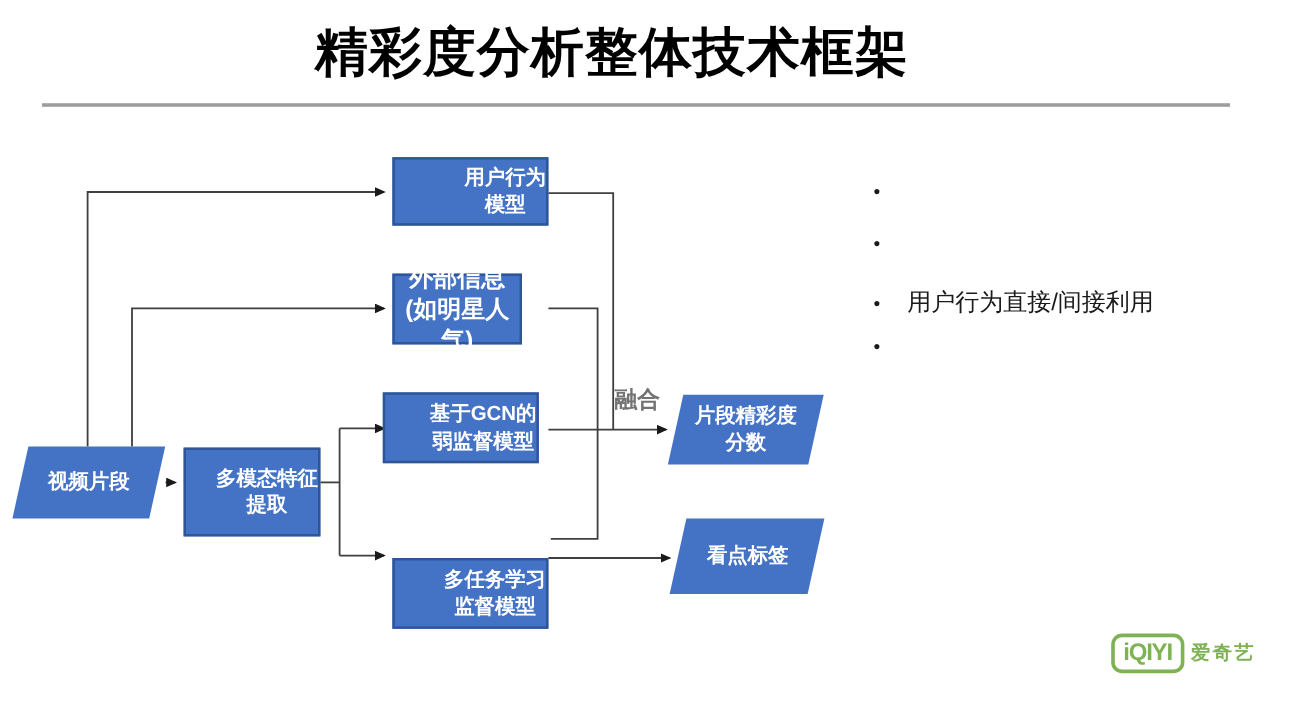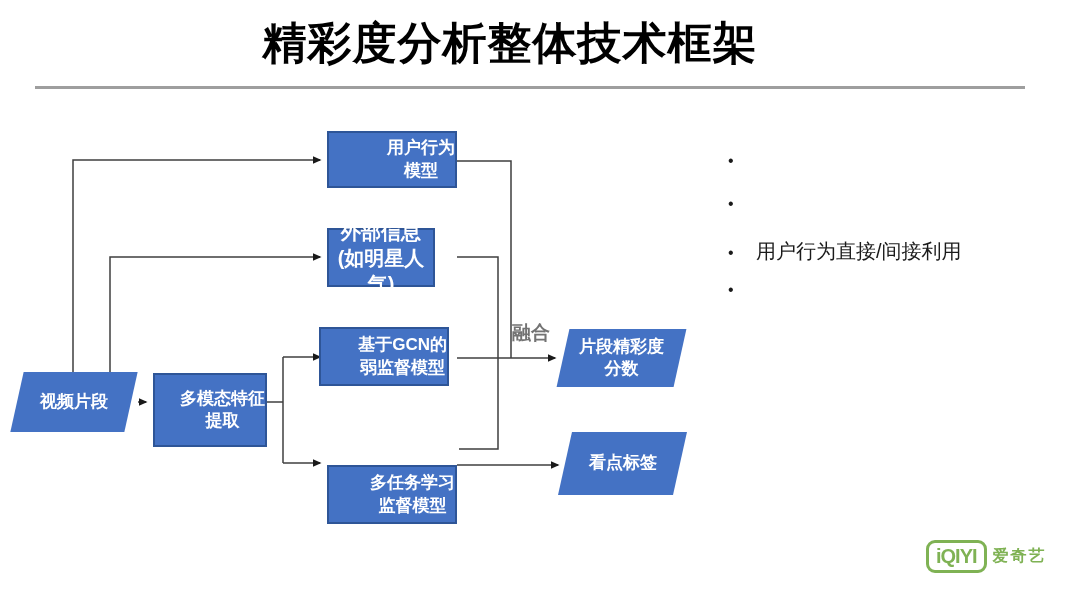--- a/index.html
+++ b/index.html
@@ -30,21 +30,21 @@
   .para > span{transform:skewX(12.5deg);display:block;}
   
   svg.wires{left:0;top:0;width:1080px;height:600px;pointer-events:none;}
   
   .fusion{left:512px;top:320px;font-size:19px;font-weight:bold;color:#737373;}
   
   .bullets{left:728px;top:152px;width:320px;}
   .bullet-row{display:flex;align-items:baseline;height:43px;font-size:20px;color:#1a1a1a;}
   .bullet-dot{width:28px;font-size:16px;color:#1a1a1a;}
   
-  .logo{left:926px;top:540px;display:flex;align-items:center;}
+  .logo{left:926px;top:528px;display:flex;align-items:center;}
   .logo-mark{
     border:3px solid #7FB254;border-radius:9px;color:#7FB254;
     font-weight:bold;font-size:20px;letter-spacing:-1px;
     padding:3px 7px 4px 7px;line-height:1;
   }
   .logo-word{color:#7FB254;font-weight:bold;font-size:16px;margin-left:6px;letter-spacing:2px;}
 </style>
 </head>
 <body>
 

